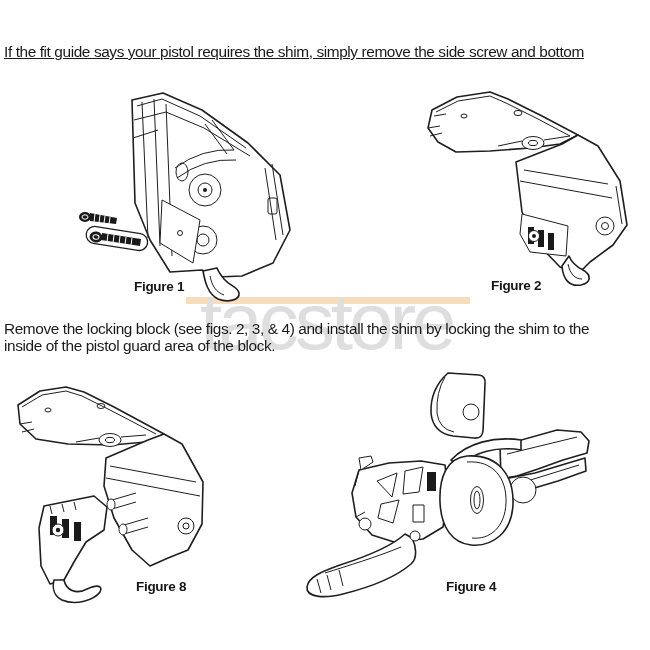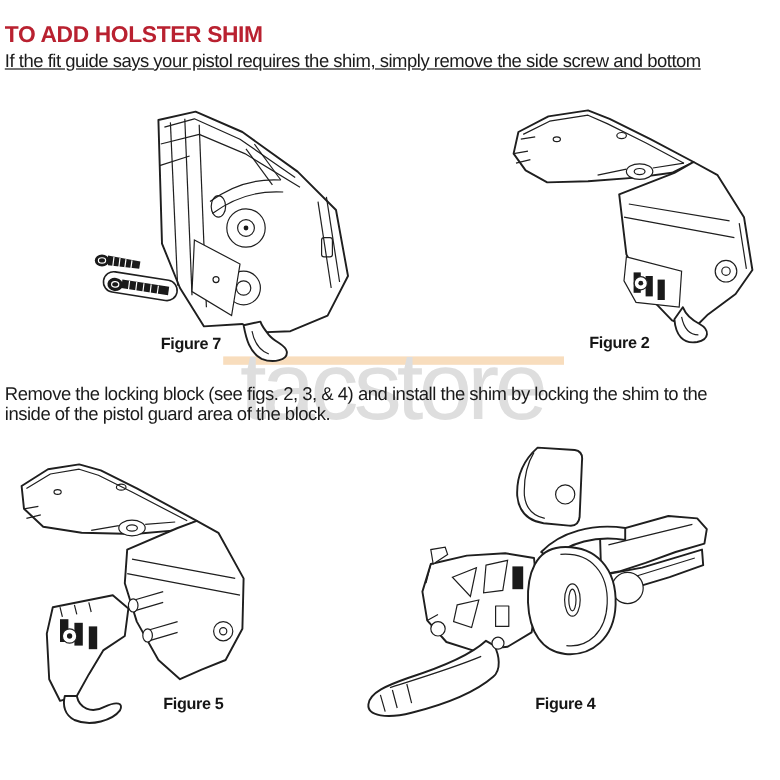--- a/index.html
+++ b/index.html
@@ -40,21 +40,20 @@
   svg .wline{fill:none;stroke:#ffffff;stroke-width:1;}
 </style>
 </head>
 <body>
 
 <div class="page">
 
   <div class="wm-band"></div>
   <div class="wm-text">tacstore</div>
 
-  <div class="heading">TO ADD HOLSTER SHIM</div>
 
   <div class="para para1">
     <div>If the fit guide says your pistol requires the shim, simply remove the side screw and bottom</div>
   </div>
 
   <svg class="fig fig1" width="285" height="218" viewBox="0 0 285 218">
     <g>
       <path class="outer" d="M70,10 L101,3 L140,20 L186,53 L218,85 L228,140 L211,173 L180,186 L155,187 L140,180 L108,182 L88,150 L73,113 Z"></path>
       <path class="inner" d="M75,16 L100,9 L138,26 L184,58"></path>
       <path class="inner" d="M72,30 L104,22 L142,38 L188,66"></path>
@@ -87,21 +86,21 @@
       <path class="wline" d="M33,124 L32,132 M38,125 L37,133 M43,126 L42,133 M48,127 L47,134"></path>
     </g>
     <g>
       <rect x="24" y="140" width="62" height="17" rx="8.5" transform="rotate(9 55 148)" fill="#fff" stroke="#1f1f1f" stroke-width="1.3"></rect>
       <ellipse class="dark" cx="34" cy="147" rx="6.5" ry="5.5" transform="rotate(9 34 147)"></ellipse>
       <ellipse class="wline" cx="34" cy="147" rx="3" ry="2.3" transform="rotate(9 34 147)"></ellipse>
       <path class="dark" d="M40,143 L79,149 L78,156 L39,150 Z"></path>
       <path class="wline" d="M46,144 L45,152 M52,145 L51,153 M58,146 L57,154 M64,147 L63,155 M70,148 L69,155"></path>
     </g>
   </svg>
-  <div class="figlabel lbl1">Figure 7</div>
+  <div class="figlabel lbl1">Figure 1</div>
 
   <svg class="fig fig2" width="238" height="218" viewBox="0 0 238 218">
     <g>
       <path class="outer" d="M20,24 L45,11 L78,6 L96,13 L130,30 L166,49 L148,58 L118,62 L78,65 L44,66 L26,56 L16,42 Z"></path>
       <path class="inner" d="M24,26 L46,15 L78,10 L94,17 L126,33 L158,50"></path>
       <ellipse class="inner" cx="52" cy="30" rx="3" ry="2"></ellipse>
       <ellipse class="inner" cx="106" cy="27" rx="4" ry="2.6"></ellipse>
       <path class="inner" d="M16,42 L28,40 M18,50 L30,47 M22,30 L34,28"></path>
       <path class="outer" d="M104,76 L150,58 L166,49 L186,60 L208,95 L215,139 L201,159 L178,176 L166,188 L148,181 L126,158 L110,126 Z"></path>
       <ellipse class="wfill" cx="121" cy="57" rx="11" ry="6.5"></ellipse>
@@ -153,21 +152,21 @@
       <path class="outer" d="M38,128 L88,118 L101,129 L98,152 L80,164 L68,184 L58,202 L44,206 L35,188 L33,150 Z"></path>
       <path class="outer" d="M58,202 C60,212 70,217 81,211 C92,206 97,208 94,214 C88,222 70,228 56,222 C48,218 46,210 48,202 Z"></path>
       <rect class="dark" x="44" y="138" width="7" height="19"></rect>
       <rect class="dark" x="56" y="141" width="7" height="19"></rect>
       <rect class="dark" x="68" y="144" width="7" height="19"></rect>
       <circle class="wfill" cx="52" cy="152" r="6"></circle>
       <circle class="dark" cx="52" cy="152" r="2.2"></circle>
       <path class="inner" d="M44,128 L46,136 M56,126 L58,134 M68,124 L70,132"></path>
     </g>
   </svg>
-  <div class="figlabel lbl3">Figure 5</div>
+  <div class="figlabel lbl3">Figure 8</div>
 
   <svg class="fig fig4" width="300" height="238" viewBox="0 0 300 238">
     <g>
       <path class="outer" d="M205,80 L262,64 L286,66 L294,75 L292,87 L268,94 L243,103 L222,110 L206,113 Z"></path>
       <path class="outer" d="M208,113 L240,107 L270,98 L290,92 L291,105 L263,115 L236,123 L214,128 Z"></path>
       <path class="inner" d="M212,88 L282,71 M216,120 L284,99"></path>
       <circle class="wfill" cx="228" cy="124" r="13"></circle>
       <path class="outer" d="M156,94 C172,77 199,70 226,74 L226,84 C202,80 179,86 164,100 Z"></path>
       <path class="outer" d="M64,104 L94,97 L126,95 L150,99 L153,130 L148,161 L128,173 L99,176 L77,169 L61,151 L57,127 Z"></path>
       <path class="wfill" d="M66,104 L64,92 L76,90 L78,96 Z"></path>

